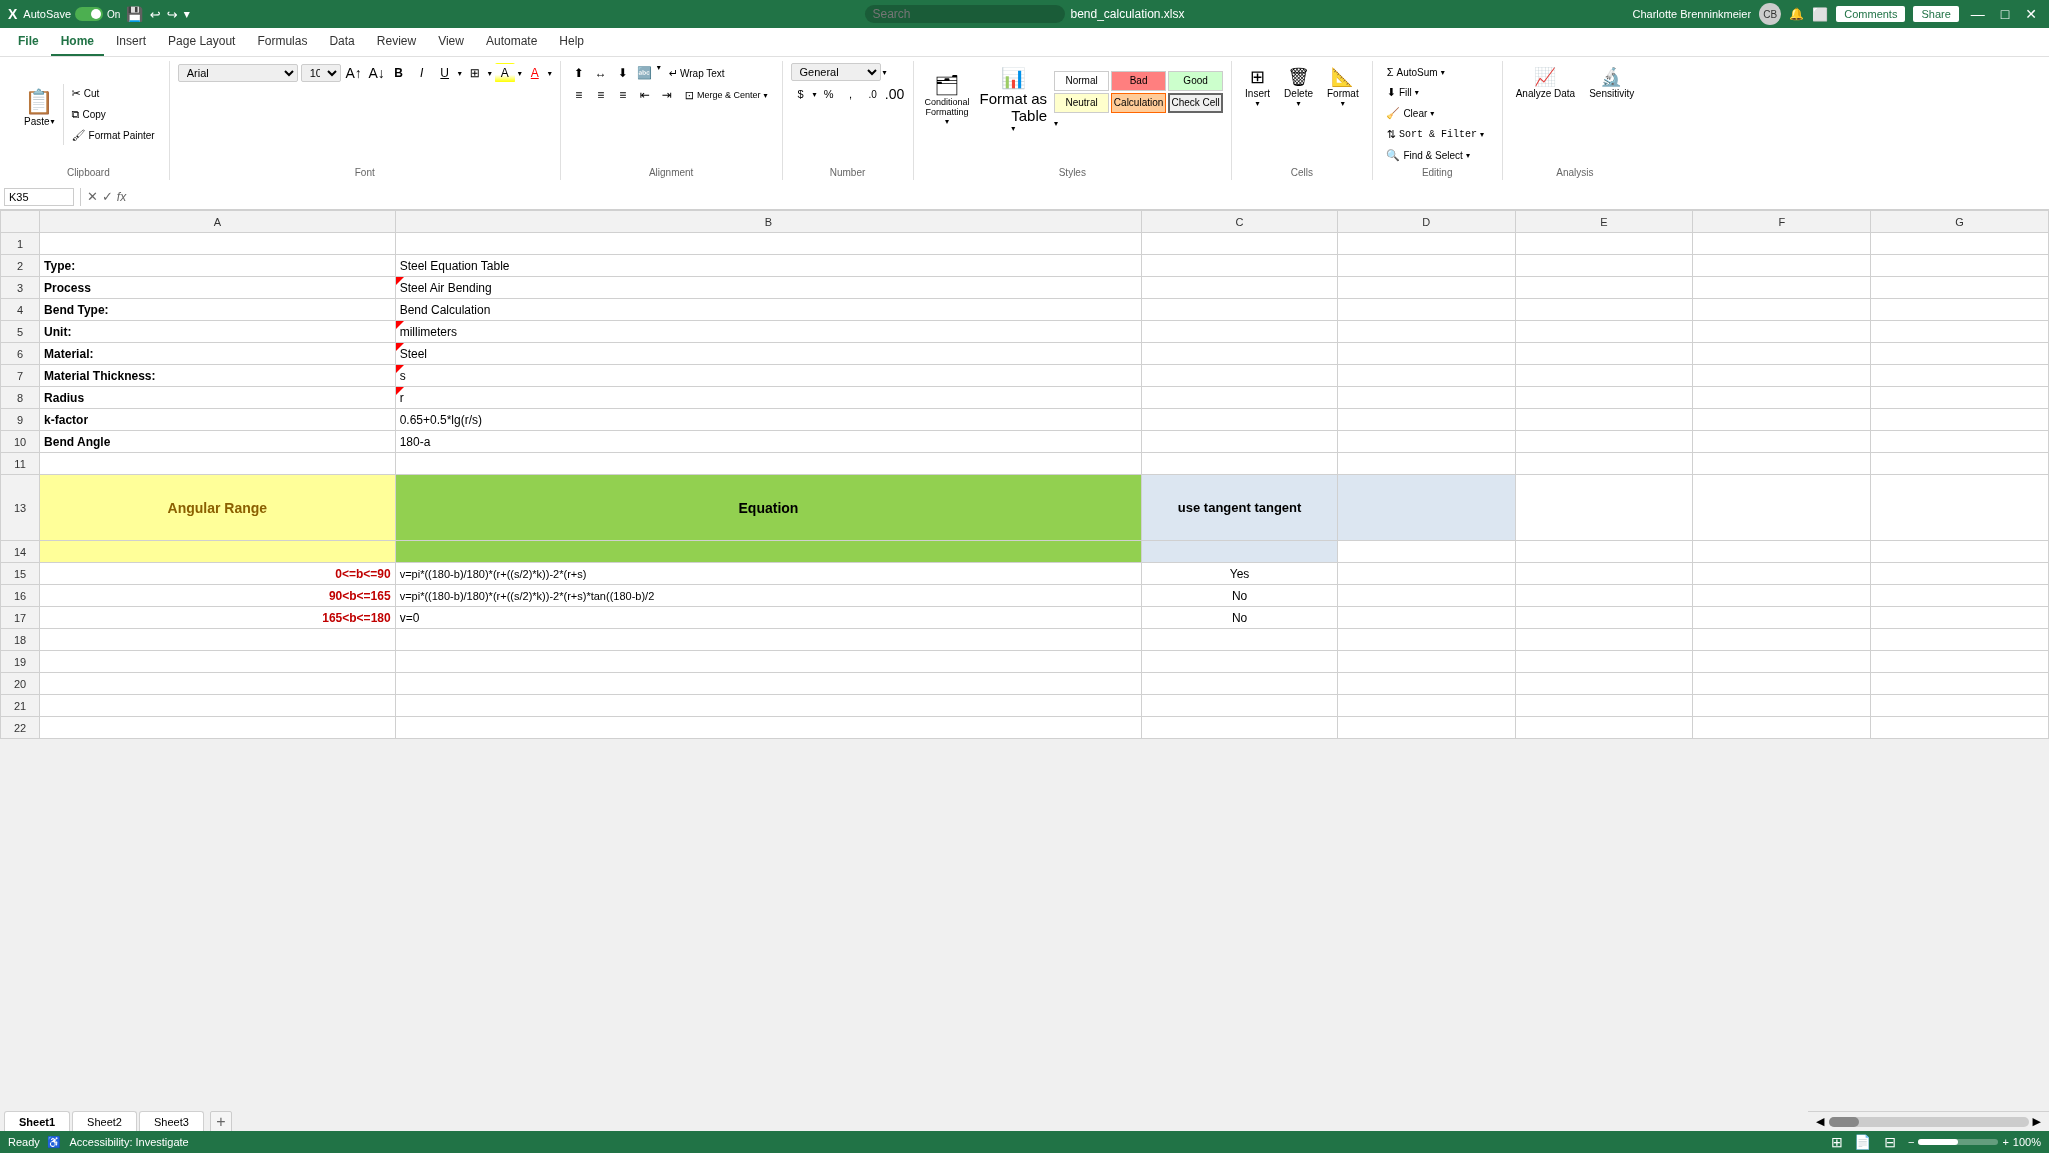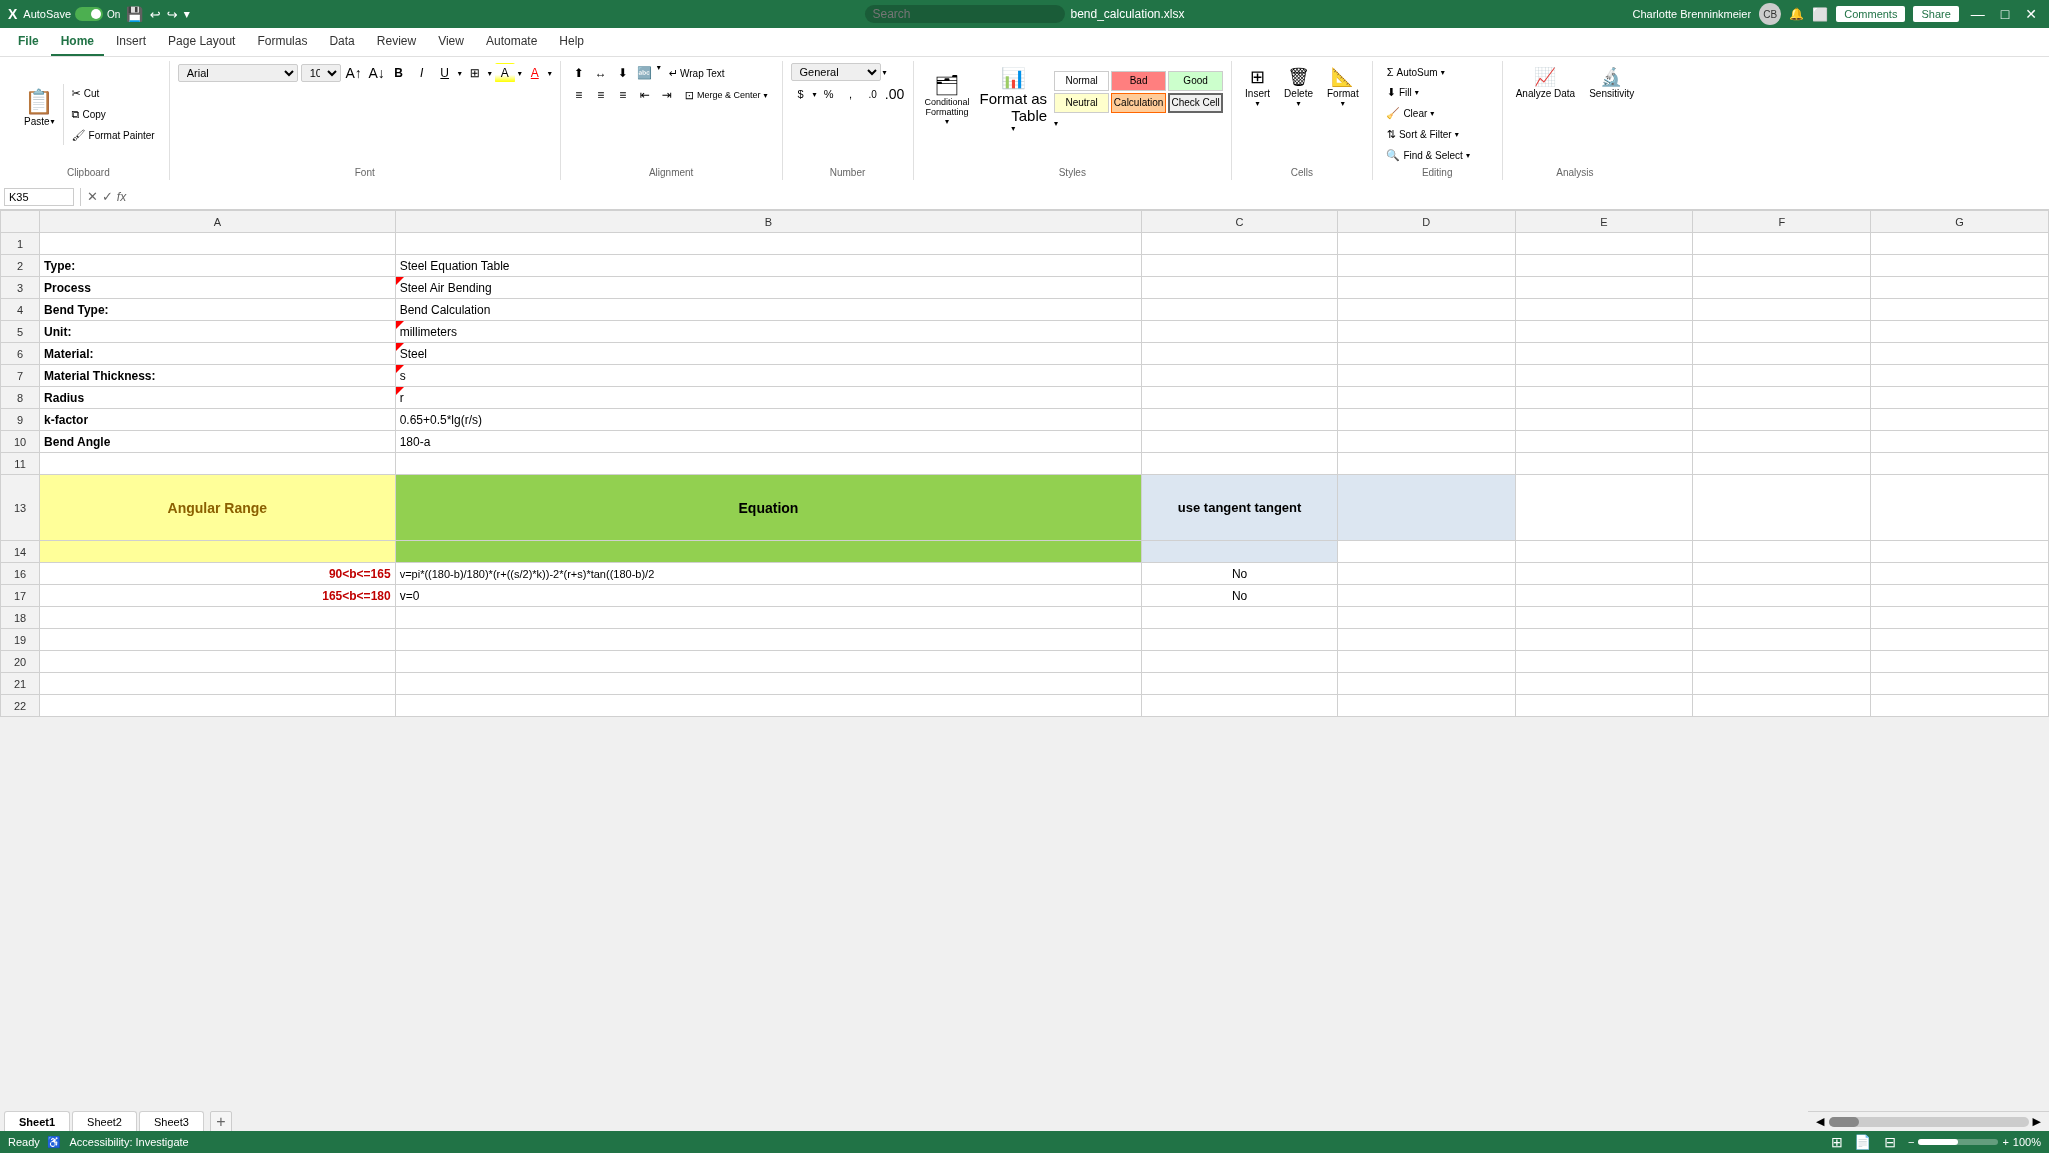--- a/index.html
+++ b/index.html
@@ -337,21 +337,21 @@
             <span style="font-size:10px;">Fill</span>
             <span style="font-size:8px;">▾</span>
           </div>
           <div class="rb-btn-sm">
             <span>🧹</span>
             <span style="font-size:10px;">Clear</span>
             <span style="font-size:8px;">▾</span>
           </div>
           <div class="rb-btn-sm">
             <span>⇅</span>
-            <span style="font-size:10px;">Sort &amp; Filter</span>
+            <span style="font-size:10px;font-family:Liberation Mono, monospace;">Sort &amp; Filter</span>
             <span style="font-size:8px;">▾</span>
           </div>
           <div class="rb-btn-sm">
             <span>🔍</span>
             <span style="font-size:10px;">Find &amp; Select</span>
             <span style="font-size:8px;">▾</span>
           </div>
         </div>
         <span class="ribbon-group-label" style="font-size:10px; color:#666; margin-top:auto;">Editing</span>
       </div>
@@ -562,20 +562,30 @@
               <td class="row-num">14</td>
               <td class="cell cell-a" style="background:#ffff99;"></td>
               <td class="cell cell-b" style="background:#92d050;"></td>
               <td class="cell cell-c" style="background:#dce6f1;"></td>
               <td class="cell cell-d"></td>
               <td class="cell cell-e"></td>
               <td class="cell cell-f"></td>
               <td class="cell cell-g"></td>
             </tr>
 
+            <tr>
+              <td class="row-num">15</td>
+              <td class="cell cell-a" style="color:#c00000; font-weight:bold; text-align:right;">0&lt;=b&lt;=90</td>
+              <td class="cell cell-b" style="font-size:11px;">v=pi*((180-b)/180)*(r+((s/2)*k))-2*(r+s)</td>
+              <td class="cell cell-c" style="text-align:center;">Yes</td>
+              <td class="cell cell-d"></td>
+              <td class="cell cell-e"></td>
+              <td class="cell cell-f"></td>
+              <td class="cell cell-g"></td>
+            </tr>
 
             <tr>
               <td class="row-num">16</td>
               <td class="cell cell-a" style="color:#c00000; font-weight:bold; text-align:right;">90&lt;b&lt;=165</td>
               <td class="cell cell-b" style="font-size:11px; overflow:hidden;">v=pi*((180-b)/180)*(r+((s/2)*k))-2*(r+s)*tan((180-b)/2</td>
               <td class="cell cell-c" style="text-align:center;">No</td>
               <td class="cell cell-d"></td>
               <td class="cell cell-e"></td>
               <td class="cell cell-f"></td>
               <td class="cell cell-g"></td>

